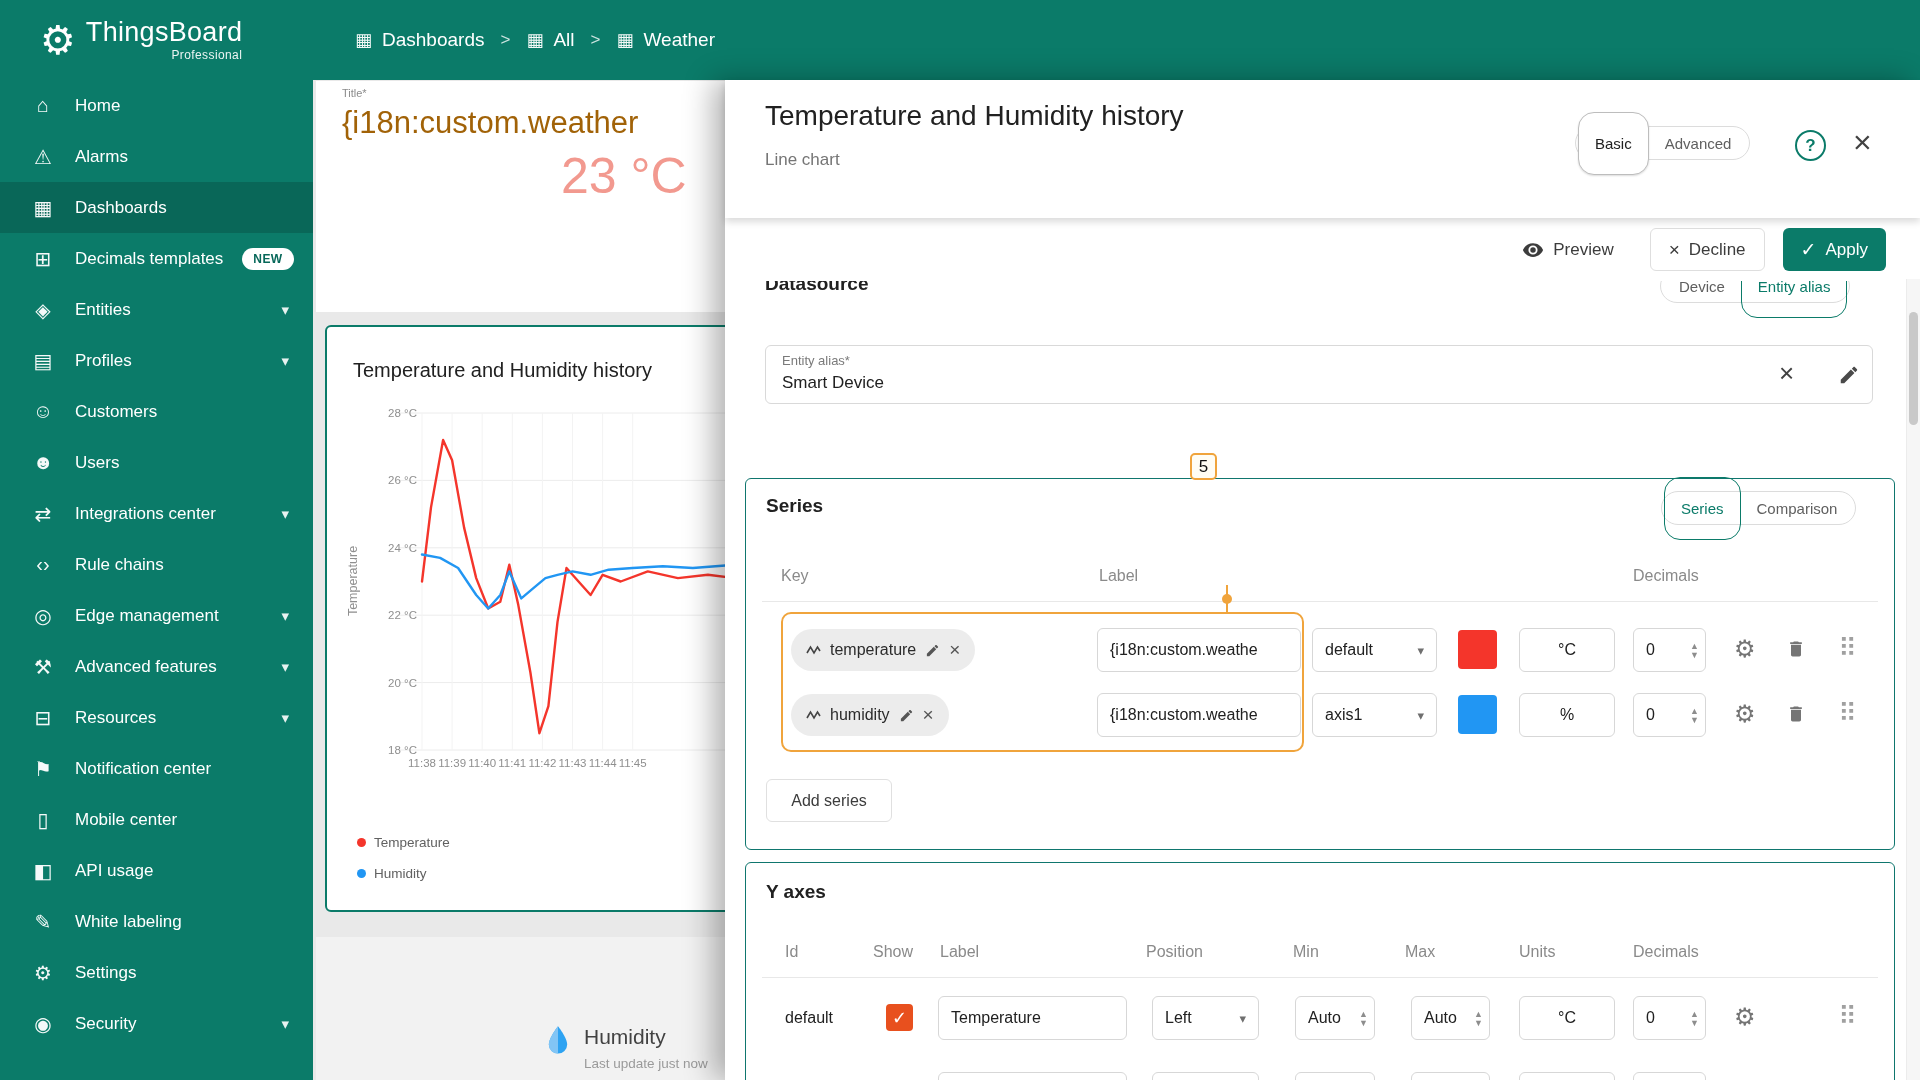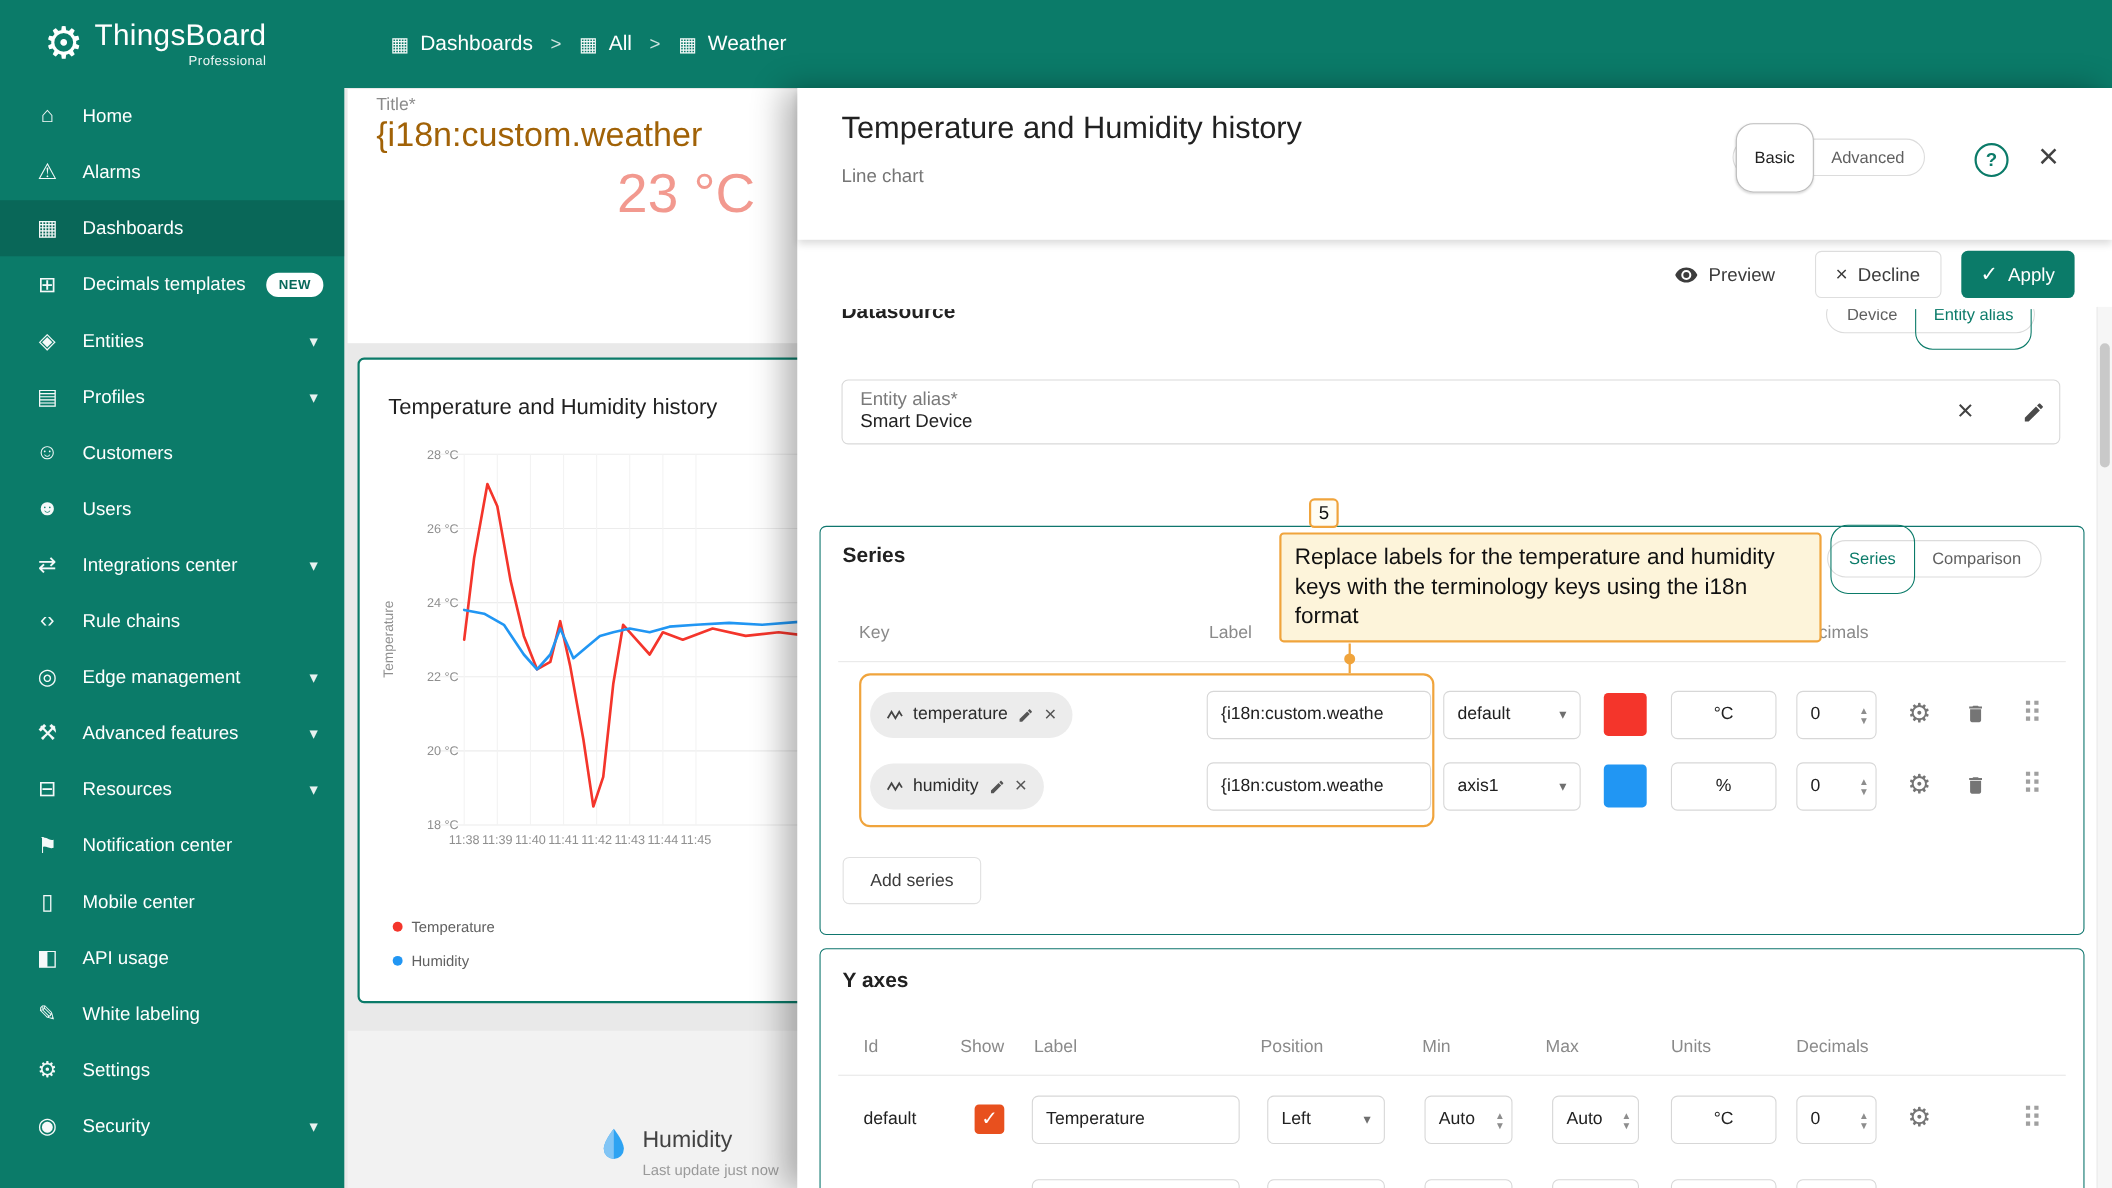--- a/index.html
+++ b/index.html
@@ -32,21 +32,21 @@
   .side-item.active{background:rgba(0,0,0,.16);}
   .s-ic{width:26px;font-size:20px;text-align:center;flex:0 0 auto;opacity:.96;}
   .s-lb{white-space:nowrap;}
   .s-ch{margin-left:auto;font-size:15px;opacity:.9;}
   .s-badge{margin-left:auto;background:#fff;color:var(--primary-dark);font-size:12px;font-weight:bold;
     border-radius:11px;padding:4px 11px;letter-spacing:.4px;}
 
   
   .dashboard{position:absolute;left:313px;top:80px;right:0;bottom:0;background:#e9e9e9;overflow:hidden;}
   .widget{position:absolute;background:#fff;}
-  .w-title-lbl{position:absolute;font-size:16px;color:#8b8b8b;}
+  .w-title-lbl{position:absolute;font-size:11px;color:#8b8b8b;}
   .w-big-text{position:absolute;font-size:31px;color:#a16207;white-space:nowrap;overflow:hidden;width:396px;}
   .w-temp{position:absolute;font-size:50px;color:#f2998f;}
   .chart-card{border:2px solid var(--primary);border-radius:6px;}
   .chart-title{position:absolute;left:26px;top:32px;font-size:20px;font-weight:500;color:#212121;}
   .legend-item{position:absolute;left:30px;display:flex;align-items:center;gap:8px;font-size:13.5px;color:#616161;}
   .legend-dot{width:9px;height:9px;border-radius:50%;}
   .hum-card{background:#f2f2f2;}
   .hum-title{position:absolute;left:268px;top:88px;font-size:21px;color:#424242;font-weight:500;}
   .hum-sub{position:absolute;left:268px;top:119px;font-size:13.5px;color:#9a9a9a;}
 
@@ -67,21 +67,21 @@
   .dlg-toolbar{position:absolute;left:0;top:138px;right:14px;height:63px;background:#fff;display:flex;
     align-items:center;justify-content:flex-end;gap:18px;padding-right:20px;z-index:4;}
   .tb-btn{height:43px;display:inline-flex;align-items:center;gap:9px;font-size:17px;border-radius:6px;
     padding:0 18px;color:#3c3c3c;background:#fff;border:none;cursor:pointer;text-align:right;}
   .tb-btn.outl{border:1px solid #dedede;}
   .tb-btn.fill{background:var(--primary);color:#fff;font-weight:500;}
   .tb-ic{font-size:19px;line-height:1;}
   .dlg-content{position:absolute;left:0;top:201px;right:0;bottom:0;overflow:hidden;background:#fff;}
   .sect-h{position:absolute;font-size:19px;font-weight:bold;color:#212121;}
   .field-card{position:absolute;border:1px solid #d9d9d9;border-radius:6px;background:#fff;}
-  .float-lbl{position:absolute;left:16px;top:7px;font-size:17px;color:#7a7a7a;}
+  .float-lbl{position:absolute;left:16px;top:7px;font-size:13px;color:#7a7a7a;}
   .field-val{position:absolute;left:16px;top:27px;font-size:17px;color:#212121;}
   .mini-x{position:absolute;font-size:26px;color:#424242;line-height:1;cursor:pointer;}
   .card{position:absolute;border:1px solid #0f766e;border-radius:6px;background:#fff;}
   .th{position:absolute;font-size:16px;color:#8a8a8a;white-space:nowrap;}
   .th-line{position:absolute;left:16px;right:16px;height:1px;background:#e8e8e8;}
   .srow{position:absolute;left:0;width:100%;height:62px;}
   .chip{position:absolute;display:inline-flex;align-items:center;gap:9px;background:#ececec;border-radius:21px;
     height:42px;padding:0 15px;font-size:16px;color:#2b2b2b;cursor:pointer;}
   .chip .cx{font-size:19px;color:#555;cursor:pointer;}
   .inp{position:absolute;border:1px solid #d7d7d7;border-radius:6px;font-size:16px;color:#212121;background:#fff;
@@ -488,21 +488,20 @@
           <div class="inp sel" style="left:406px;top:9px;width:107px;"></div>
           <div class="inp" style="left:549px;top:9px;width:80px;"></div>
           <div class="inp" style="left:665px;top:9px;width:79px;"></div>
           <div class="inp" style="left:773px;top:9px;width:96px;"></div>
           <div class="inp" style="left:887px;top:9px;width:73px;"></div>
         </div>
       </div>
     </div>
 
     <div class="tip-num">5</div>
-    <div class="tip">Replace labels for the temperature and humidity keys with the terminology keys using the i18n format</div>
     <div class="tip-line"></div>
     <div class="tip-dot"></div>
 
     <div class="sb-track">
       <div class="sb-thumb"></div>
     </div>
   </section>
 
 </div>
 

